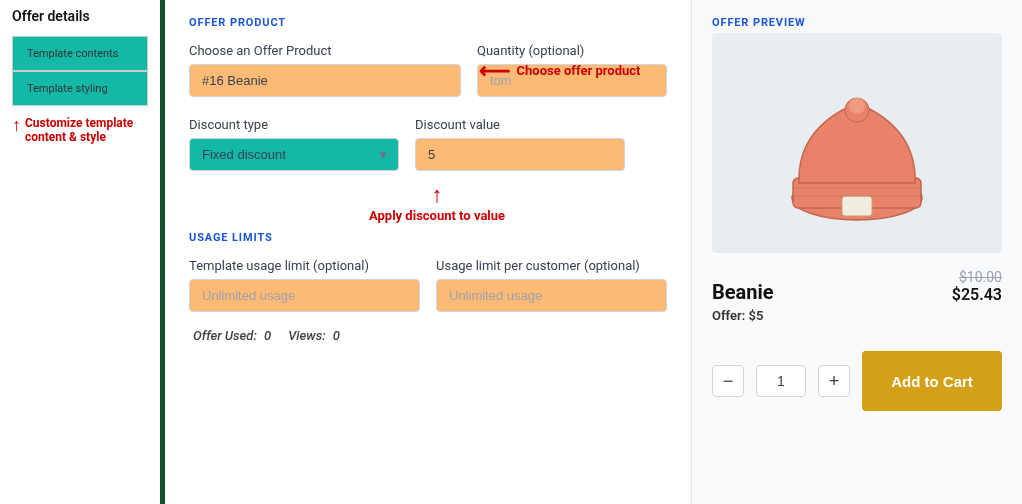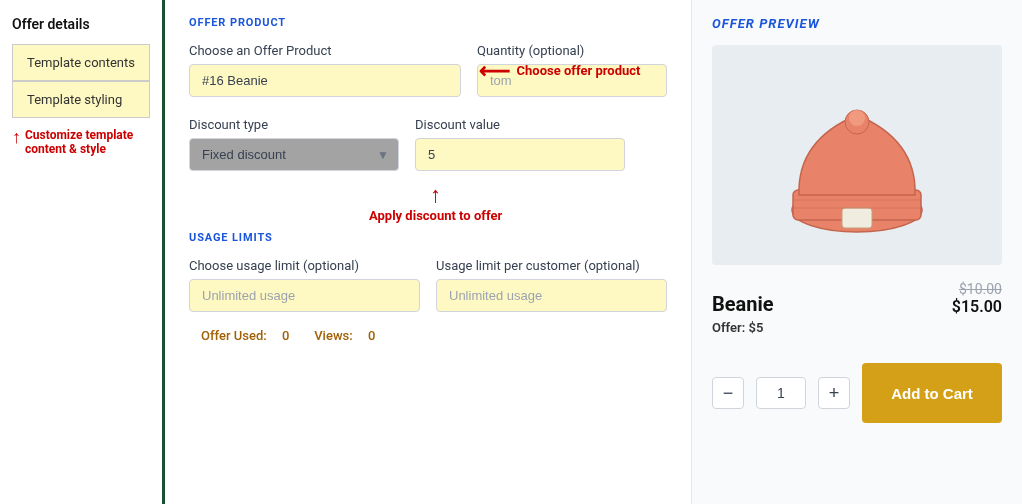--- a/index.html
+++ b/index.html
@@ -11,35 +11,35 @@
       width: 1022px;
       height: 504px;
       overflow: hidden;
       display: flex;
     }
 
     
     .sidebar {
       width: 165px;
       min-width: 165px;
-      padding: 16px 12px;
-      border-right: 3px solid #14532d;
+      padding: 8px 12px;
+      border-right: 5px solid #14532d;
     }
     .sidebar-title {
       font-weight: 600;
       font-size: 14px;
       color: #111;
       margin-bottom: 12px;
     }
     .sidebar-item {
       border: 1px solid #ccc;
       padding: 10px 14px;
-      font-size: 13px;
+      font-size: 11px;
       color: #333;
-      background: #fef9c3;
+      background: #14b8a6;
       cursor: pointer;
       margin-bottom: 0;
     }
     .sidebar-item:first-of-type {
       border-bottom: none;
     }
     .annotation-arrow {
       display: flex;
       align-items: flex-start;
       margin-top: 10px;
@@ -84,21 +84,21 @@
       font-size: 13px;
       color: #374151;
       margin-bottom: 6px;
     }
     .field-input {
       border: 1px solid #d1d5db;
       border-radius: 4px;
       padding: 8px 12px;
       font-size: 13px;
       color: #374151;
-      background: #fef9c3;
+      background: #fdba74;
       width: 100%;
     }
     .field-input::placeholder {
       color: #9ca3af;
     }
 
     
     .offer-product-row {
       position: relative;
       margin-bottom: 20px;
@@ -126,21 +126,21 @@
       position: relative;
     }
     .select-wrapper select {
       appearance: none;
       -webkit-appearance: none;
       border: 1px solid #d1d5db;
       border-radius: 4px;
       padding: 8px 32px 8px 12px;
       font-size: 13px;
       color: #374151;
-      background: #a3a3a3;
+      background: #14b8a6;
       width: 100%;
       cursor: pointer;
     }
     .select-chevron {
       position: absolute;
       right: 10px;
       top: 50%;
       transform: translateY(-50%);
       pointer-events: none;
       color: #6b7280;
@@ -172,40 +172,40 @@
     .usage-section {
       margin-top: 60px;
     }
 
     .stats-row {
       margin-top: 16px;
       font-size: 13px;
       color: #374151;
     }
     .stats-row span {
-      color: #a16207;
+      color: #404040;
       font-weight: 500;
-      margin-left: 12px;
+      margin-left: 4px;
+      font-style: italic;
     }
 
     
     .preview-panel {
       width: 330px;
       min-width: 330px;
       padding: 16px 20px;
       background: #f9fafb;
     }
     .preview-title {
-      font-size: 13px;
+      font-size: 11px;
       font-weight: 700;
       letter-spacing: 0.08em;
       color: #1a56db;
       text-transform: uppercase;
-      margin-bottom: 14px;
-      font-style: italic;
+      margin-bottom: 4px;
     }
     .product-image-container {
       background: #e8edf2;
       border-radius: 4px;
       height: 220px;
       display: flex;
       align-items: center;
       justify-content: center;
       margin-bottom: 16px;
       overflow: hidden;
@@ -340,29 +340,29 @@
         </div>
       </div>
       <div class="field-group" style="max-width:210px;">
         <label class="field-label">Discount value</label>
         <input class="field-input" type="text" value="5" style="">
       </div>
     </div>
 
     <div class="discount-annotation">
       <span class="arrow-up">↑</span>
-      <span>Apply discount to offer</span>
+      <span>Apply discount to value</span>
     </div>
   </div>
 
   <div class="usage-section">
     <div class="section-label">USAGE LIMITS</div>
     <div class="field-row">
       <div class="field-group">
-        <label class="field-label">Choose usage limit (optional)</label>
+        <label class="field-label">Template usage limit (optional)</label>
         <input class="field-input" type="text" placeholder="Unlimited usage" style="">
       </div>
       <div class="field-group">
         <label class="field-label">Usage limit per customer (optional)</label>
         <input class="field-input" type="text" placeholder="Unlimited usage" style="">
       </div>
     </div>
 
     <div class="stats-row">
       <span>Offer Used:</span>
@@ -394,21 +394,21 @@
 
       <circle cx="80" cy="62" r="12" fill="#e8836a" stroke="#c4654e" stroke-width="1"></circle>
       <circle cx="80" cy="58" r="8" fill="#f09a80"></circle>
     </svg>
   </div>
 
   <div class="product-info">
     <div class="product-name">Beanie</div>
     <div class="product-prices">
       <div class="original-price">$10.00</div>
-      <div class="sale-price">$15.00</div>
+      <div class="sale-price">$25.43</div>
     </div>
   </div>
 
   <div class="offer-price">Offer: $5</div>
 
   <div class="quantity-row">
     <button class="qty-btn">−</button>
     <input class="qty-input" type="text" value="1" style="">
     <button class="qty-btn">+</button>
     <button class="add-to-cart-btn">Add to Cart</button>

